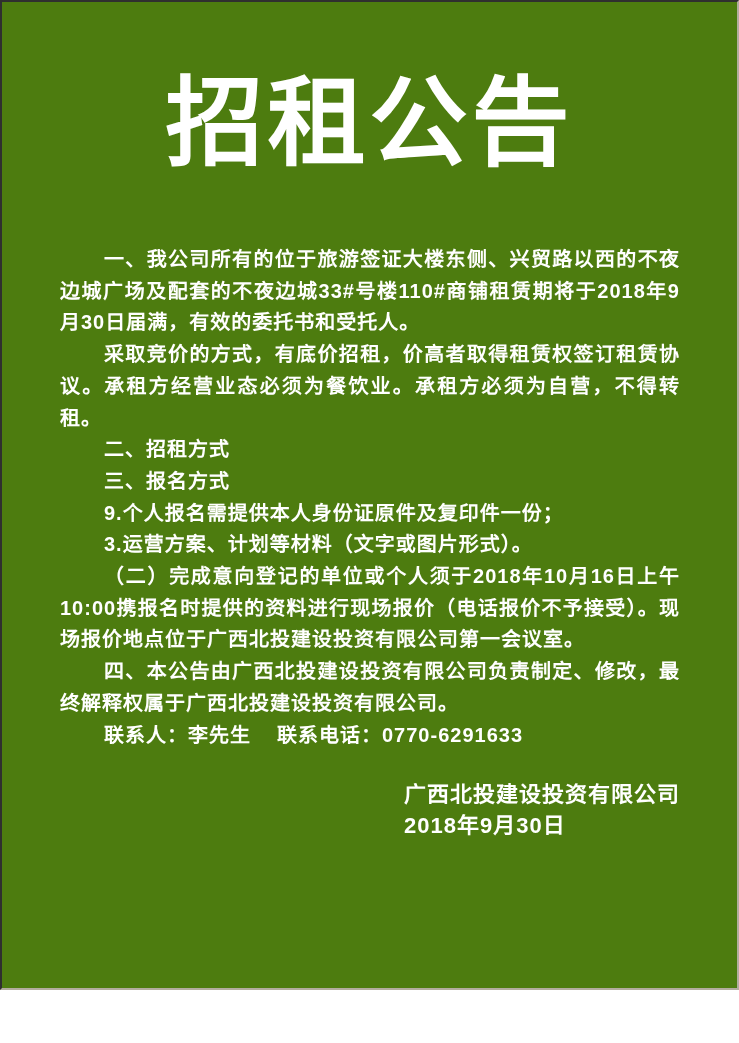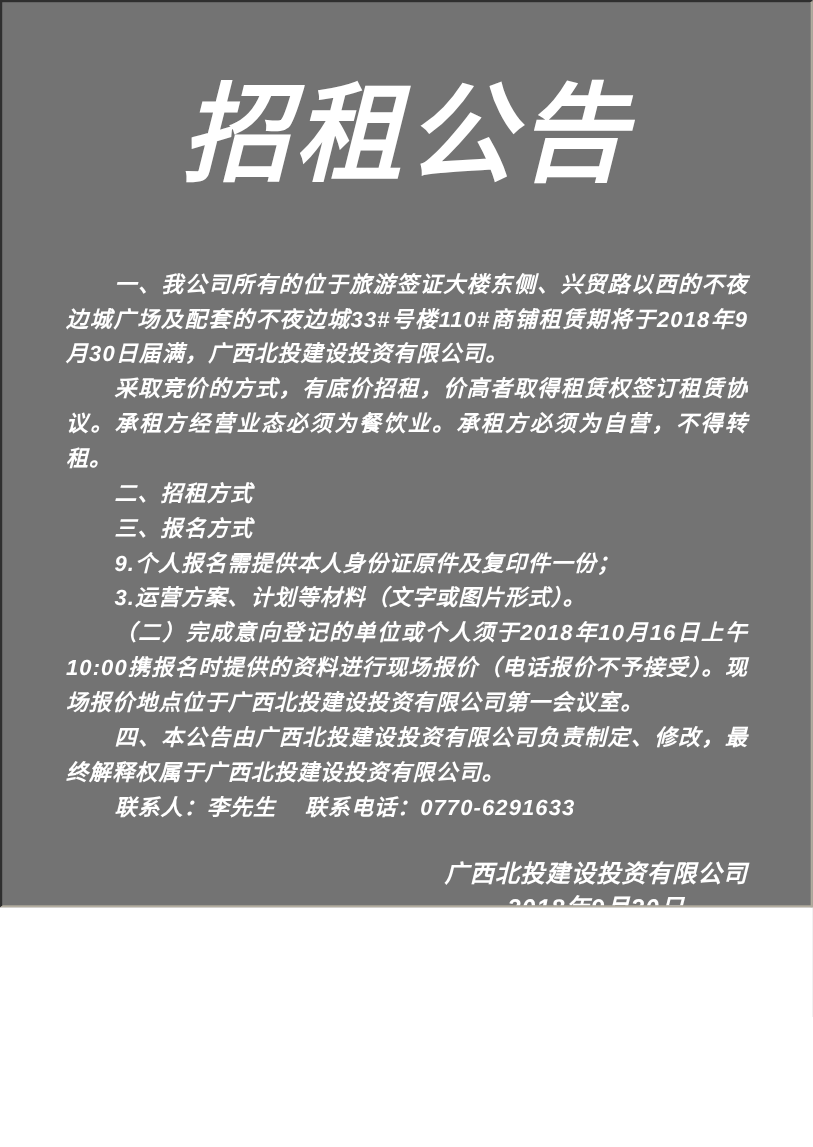--- a/index.html
+++ b/index.html
@@ -3,30 +3,29 @@
 <meta charset="utf-8">
 <style>
   html, body {
     margin: 0;
     padding: 0;
     background: #ffffff;
   }
   .page {
     position: relative;
     width: 739px;
-    height: 825px;
+    height: 990px;
     box-sizing: border-box;
-    background: #737373;
+    background: #4d7c0f;
     border-top: 2px solid #2f2f2f;
     border-left: 2px solid #2f2f2f;
     border-right: 2px solid #b3ad9f;
     border-bottom: 2px solid #b3ad9f;
     overflow: hidden;
     color: #ffffff;
-    font-style: italic;
   }
   .title {
     margin: 56px 0 0 0;
     text-align: center;
     font-family: "Liberation Serif", "DejaVu Serif", serif;
     font-weight: bold;
     font-size: 98px;
     line-height: 132px;
     letter-spacing: 4px;
     color: #ffffff;
@@ -46,38 +45,38 @@
     margin: 0;
     text-indent: 44px;
   }
   .contact-gap {
     display: inline-block;
     width: 26px;
   }
   .signature {
     margin: 28px 57px 0 auto;
     width: max-content;
-    text-align: center;
+    text-align: left;
     font-family: "Liberation Sans", "DejaVu Sans", sans-serif;
     font-weight: bold;
     font-size: 22px;
     line-height: 31px;
     letter-spacing: 1px;
     color: #ffffff;
   }
 </style>
 </head>
 <body>
 
 <div class="page">
 
   <h1 class="title">招租公告</h1>
 
   <div class="body">
-    <p class="para">一、我公司所有的位于旅游签证大楼东侧、兴贸路以西的不夜边城广场及配套的不夜边城33#号楼110#商铺租赁期将于2018年9月30日届满，广西北投建设投资有限公司。</p>
+    <p class="para">一、我公司所有的位于旅游签证大楼东侧、兴贸路以西的不夜边城广场及配套的不夜边城33#号楼110#商铺租赁期将于2018年9月30日届满，有效的委托书和受托人。</p>
     <p class="para">采取竞价的方式，有底价招租，价高者取得租赁权签订租赁协议。承租方经营业态必须为餐饮业。承租方必须为自营，不得转租。</p>
     <p class="para">二、招租方式</p>
     <p class="para">三、报名方式</p>
     <p class="para">9.个人报名需提供本人身份证原件及复印件一份；</p>
     <p class="para">3.运营方案、计划等材料（文字或图片形式）。</p>
     <p class="para">（二）完成意向登记的单位或个人须于2018年10月16日上午10:00携报名时提供的资料进行现场报价（电话报价不予接受）。现场报价地点位于广西北投建设投资有限公司第一会议室。</p>
     <p class="para">四、本公告由广西北投建设投资有限公司负责制定、修改，最终解释权属于广西北投建设投资有限公司。</p>
     <p class="para"><span>联系人：</span><span>李先生</span><span class="contact-gap"></span><span>联系电话：</span><span>0770-6291633</span></p>
   </div>
 

